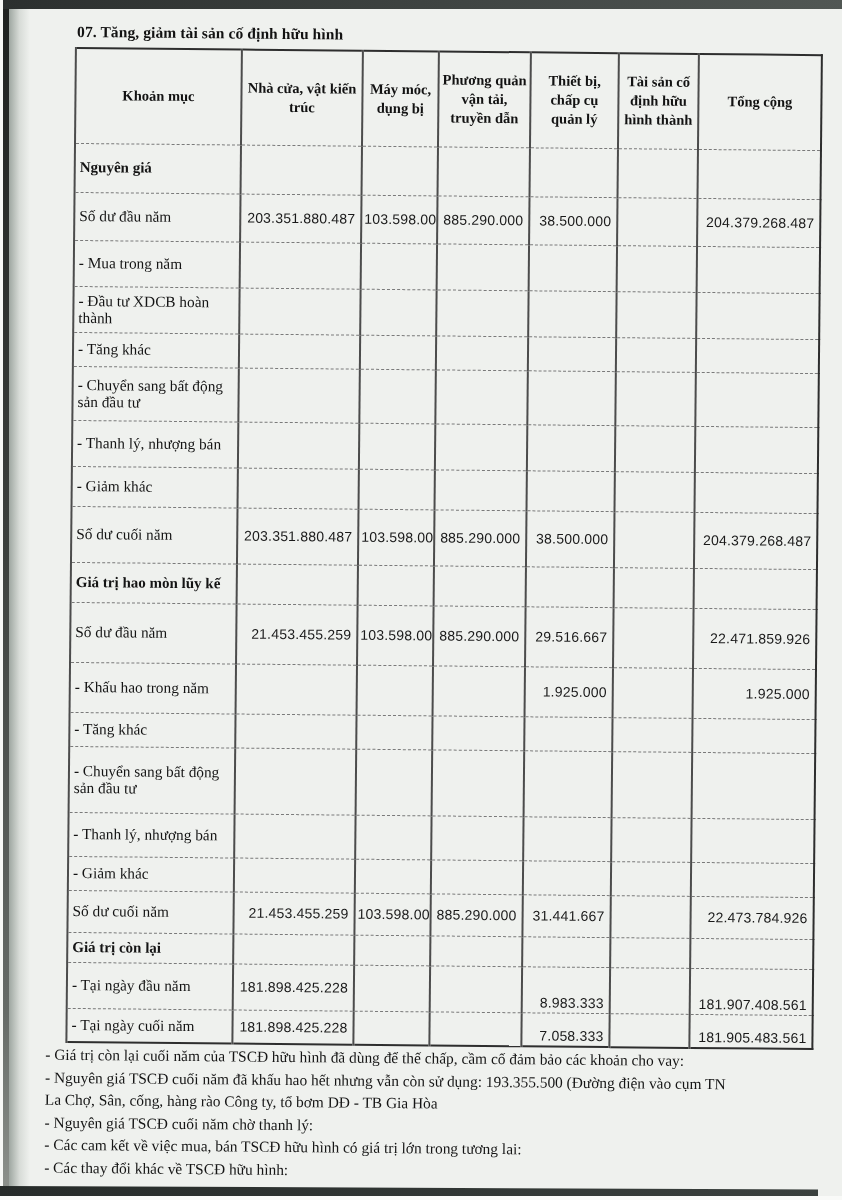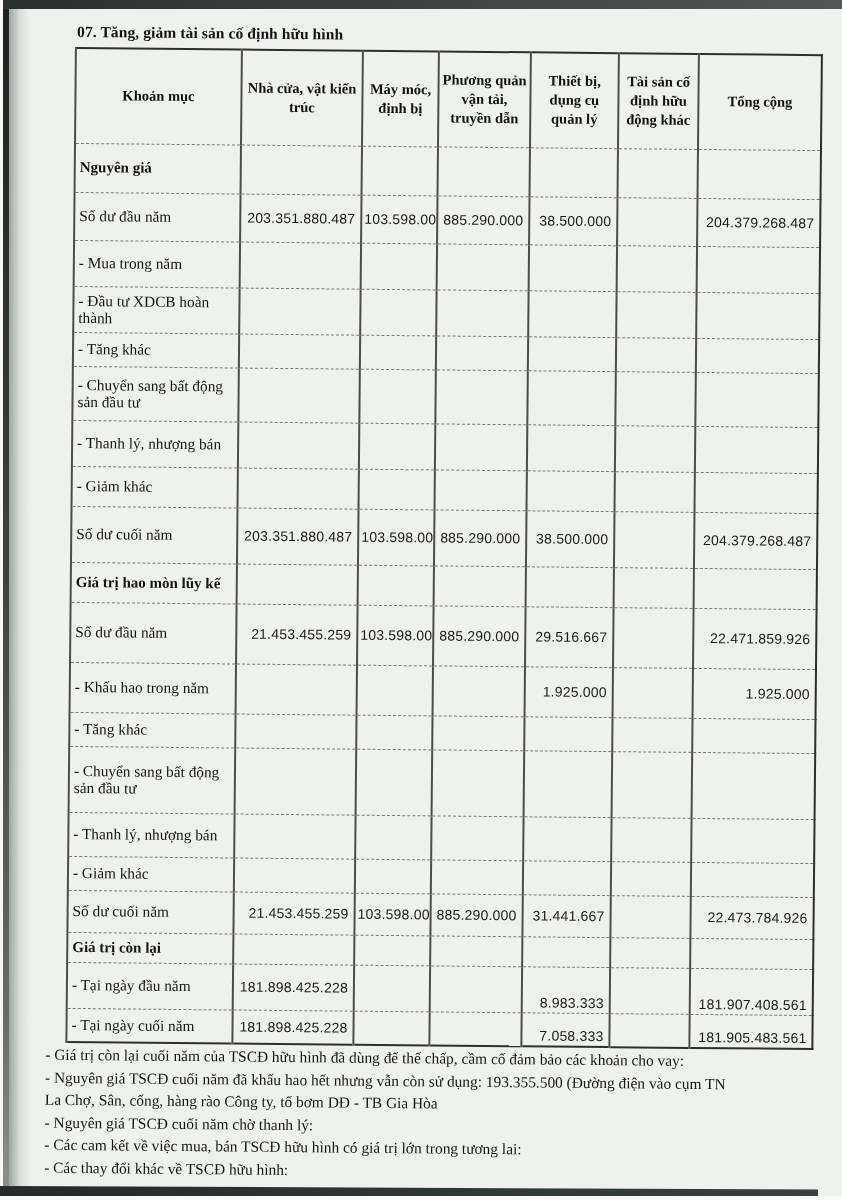--- a/index.html
+++ b/index.html
@@ -108,24 +108,24 @@
         <col class="c2">
         <col class="c3">
       <col class="c4">
         <col class="c5">
         <col class="c6">
     </colgroup>
     <thead>
       <tr>
           <th>Khoản mục</th>
           <th>Nhà cửa, vật kiến trúc</th>
-          <th>Máy móc, định bị</th>
+          <th>Máy móc, dụng bị</th>
           <th>Phương quản vận tải, truyền dẫn</th>
-          <th>Thiết bị, dụng cụ quản lý</th>
-          <th>Tài sản cố định hữu động khác</th>
+          <th>Thiết bị, chấp cụ quản lý</th>
+          <th>Tài sản cố định hữu hình thành</th>
           <th>Tổng cộng</th>
         </tr>
     </thead>
     <tbody>
         <tr>
           <td class="lbl sec">Nguyên giá</td>
           <td class="num"></td>
           <td class="num"></td>
           <td class="num"></td>
           <td class="num"></td>

